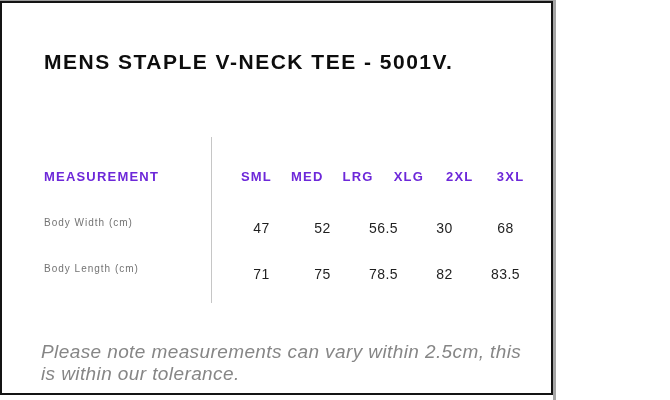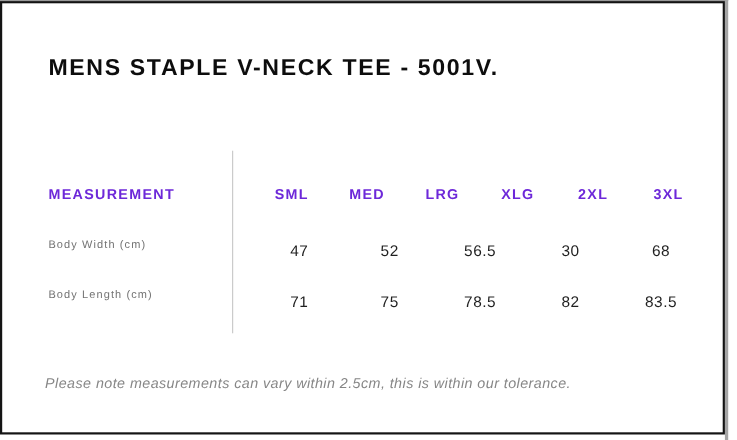--- a/index.html
+++ b/index.html
@@ -2,21 +2,21 @@
 <html><head>
 <meta charset="utf-8">
 <style>
   html, body { margin: 0; padding: 0; }
   body {
     width: 670px; height: 400px;
     background: #ffffff;
     font-family: "Liberation Sans", sans-serif;
     overflow: hidden;
   }
-  .page { position: relative; width: 662px; height: 400px; background: #ffffff; }
+  .page { position: relative; width: 556px; height: 400px; background: #ffffff; }
   .edge-top {
     position: absolute; top: 0; left: 0; right: 0; height: 1px;
     background: #9a9a9a;
   }
   .edge-right {
     position: absolute; top: 0; right: 0; width: 3px; height: 100%;
     background: #a5a5a5;
   }
   .card {
     position: absolute; top: 1px; left: 0; right: 3px; bottom: 5px;
@@ -62,21 +62,21 @@
   .t-row.body .size-cell {
     font-size: 14px;
     font-weight: 400;
     letter-spacing: 0.5px;
     color: #1f1f1f;
     margin-top: 12px;
   }
   .note {
     margin: 38px 0 0 -3px;
     font-style: italic;
-    font-size: 13px;
+    font-size: 19px;
     letter-spacing: 0.4px;
     color: #868686;
   }
 </style>
 </head>
 <body>
 
 <div class="page">
   <div class="edge-top"></div>
   <div class="edge-right"></div>

